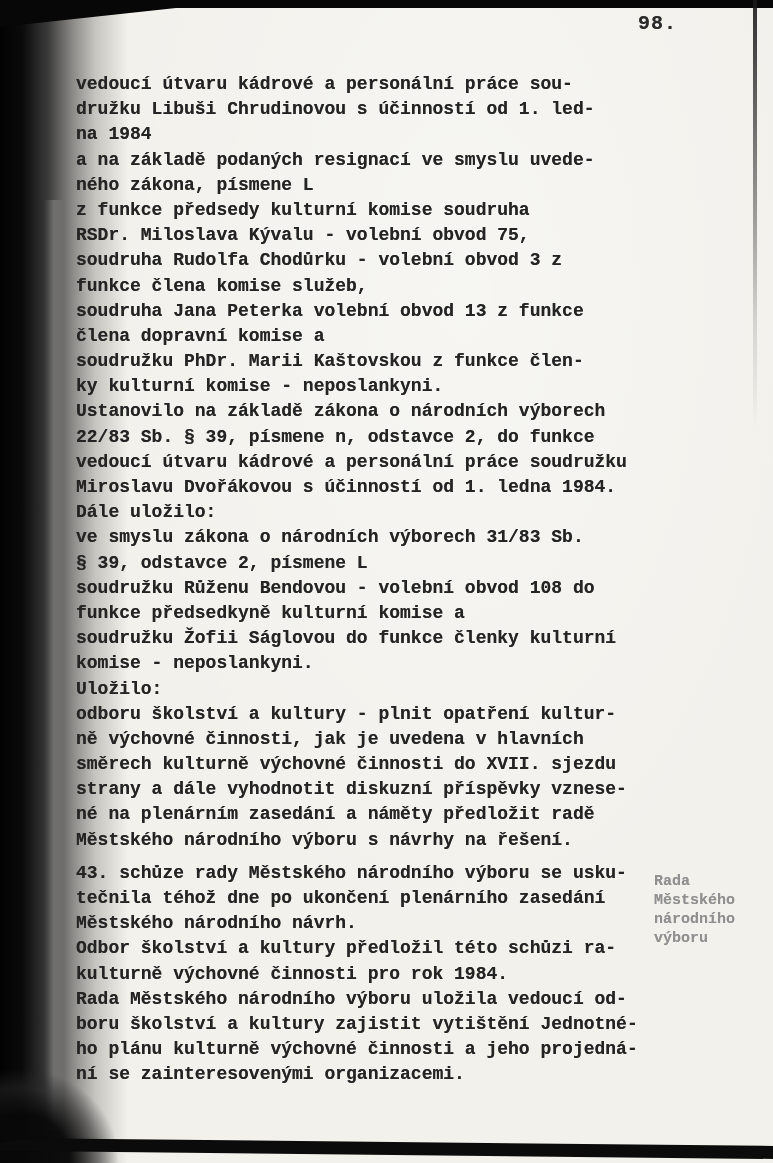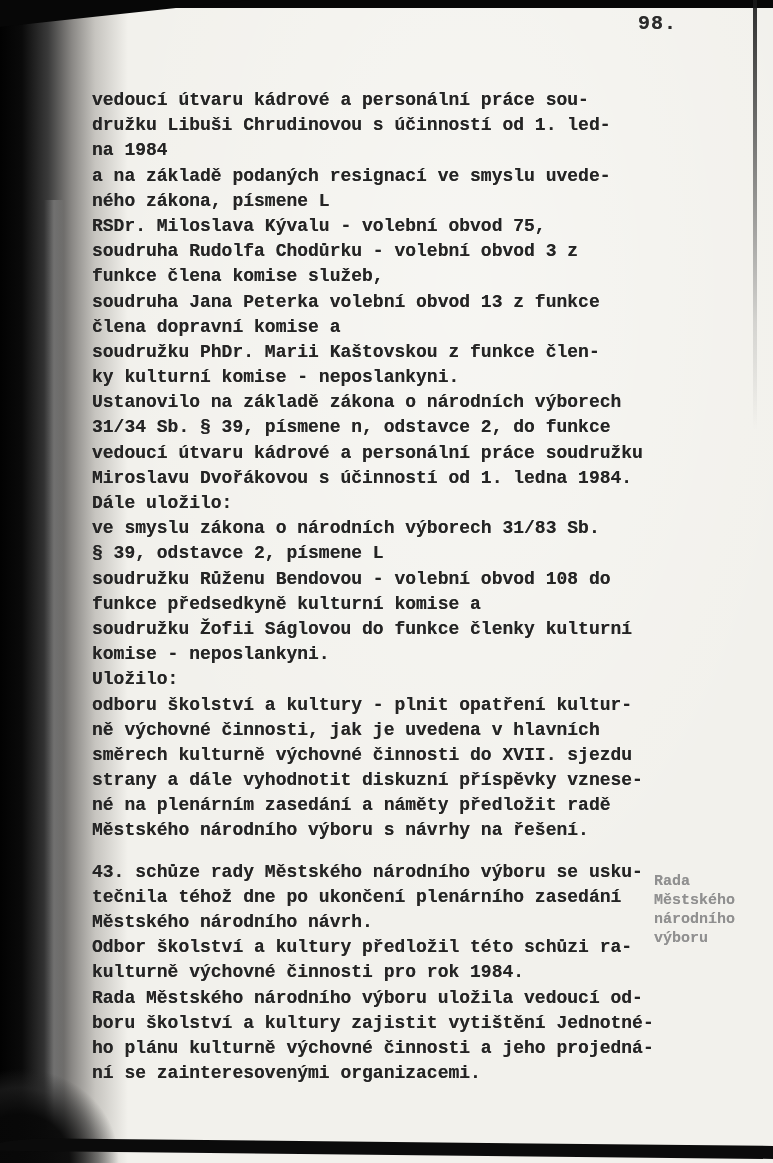--- a/index.html
+++ b/index.html
@@ -40,21 +40,21 @@
     position:absolute;left:753px;top:0;width:4px;height:430px;
     background:linear-gradient(to bottom,
       rgba(25,25,25,.9), rgba(70,70,70,.5) 50%, rgba(120,120,120,.25) 75%, transparent);
   }
   
   .text-block{
     position:absolute;left:76px;top:72px;width:620px;
     color:#242424;font-size:18px;line-height:25.2px;font-weight:bold;
     text-shadow:0 0 .6px rgba(40,40,40,.65);
   }
-  .para{margin:16px;}
+  .para{margin:0;}
   .para + .para{margin-top:8px;}
   .line{white-space:pre;height:25.2px;}
   
   .margin-note{
     position:absolute;left:654px;top:872px;
     color:#909090;font-size:15px;line-height:19px;font-weight:bold;
     text-shadow:0 0 .5px rgba(140,140,140,.6);
   }
   .margin-note .line{height:19px;}
   .page-number{
@@ -73,29 +73,30 @@
   <div class="bottom-left-blob"></div>
 
   <div class="text-block">
     <div class="para">
 
     <div class="line">vedoucí útvaru kádrové a personální práce sou-</div>
         <div class="line">družku Libuši Chrudinovou s účinností od 1. led-</div>
         <div class="line">na 1984</div>
         <div class="line">a na základě podaných resignací ve smyslu uvede-</div>
         <div class="line">ného zákona, písmene L</div>
+        <div class="line">z funkce předsedy kulturní komise soudruha</div>
         <div class="line">RSDr. Miloslava Kývalu - volební obvod 75,</div>
         <div class="line">soudruha Rudolfa Chodůrku - volební obvod 3 z</div>
         <div class="line">funkce člena komise služeb,</div>
         <div class="line">soudruha Jana Peterka volební obvod 13 z funkce</div>
         <div class="line">člena dopravní komise a</div>
         <div class="line">soudružku PhDr. Marii Kaštovskou z funkce člen-</div>
         <div class="line">ky kulturní komise - neposlankyni.</div>
         <div class="line">Ustanovilo na základě zákona o národních výborech</div>
-        <div class="line">31/34 Sb. § 39, písmene n, odstavce 2, do funkce</div>
+        <div class="line">22/83 Sb. § 39, písmene n, odstavce 2, do funkce</div>
         <div class="line">vedoucí útvaru kádrové a personální práce soudružku</div>
         <div class="line">Miroslavu Dvořákovou s účinností od 1. ledna 1984.</div>
         <div class="line">Dále uložilo:</div>
         <div class="line">ve smyslu zákona o národních výborech 31/83 Sb.</div>
         <div class="line">§ 39, odstavce 2, písmene L</div>
         <div class="line">soudružku Růženu Bendovou - volební obvod 108 do</div>
         <div class="line">funkce předsedkyně kulturní komise a</div>
         <div class="line">soudružku Žofii Ságlovou do funkce členky kulturní</div>
         <div class="line">komise - neposlankyni.</div>
         <div class="line">Uložilo:</div>

